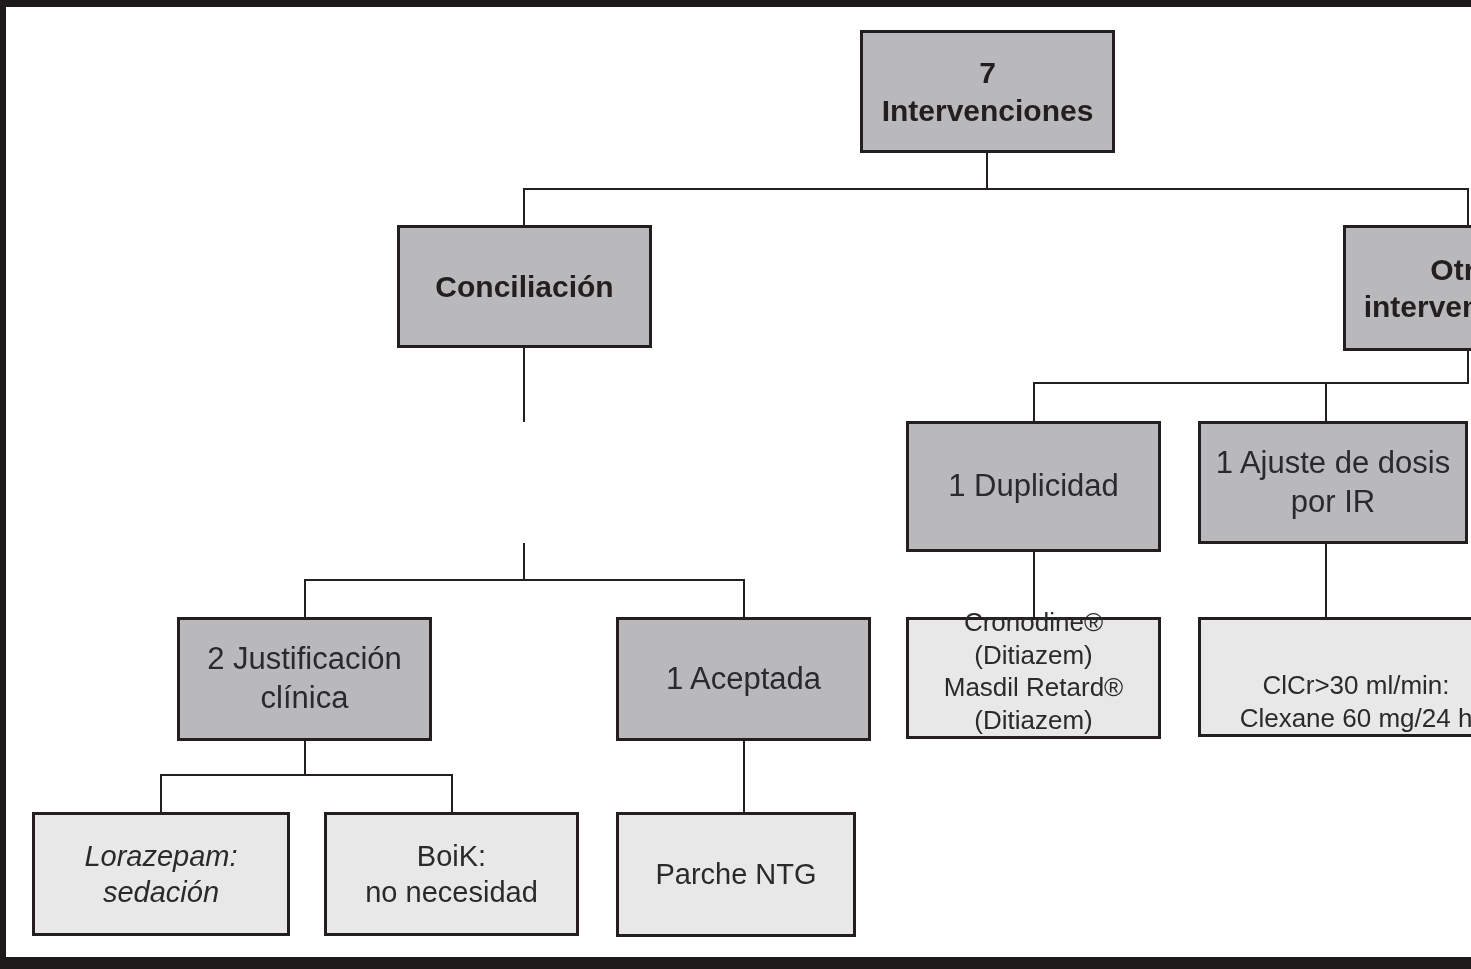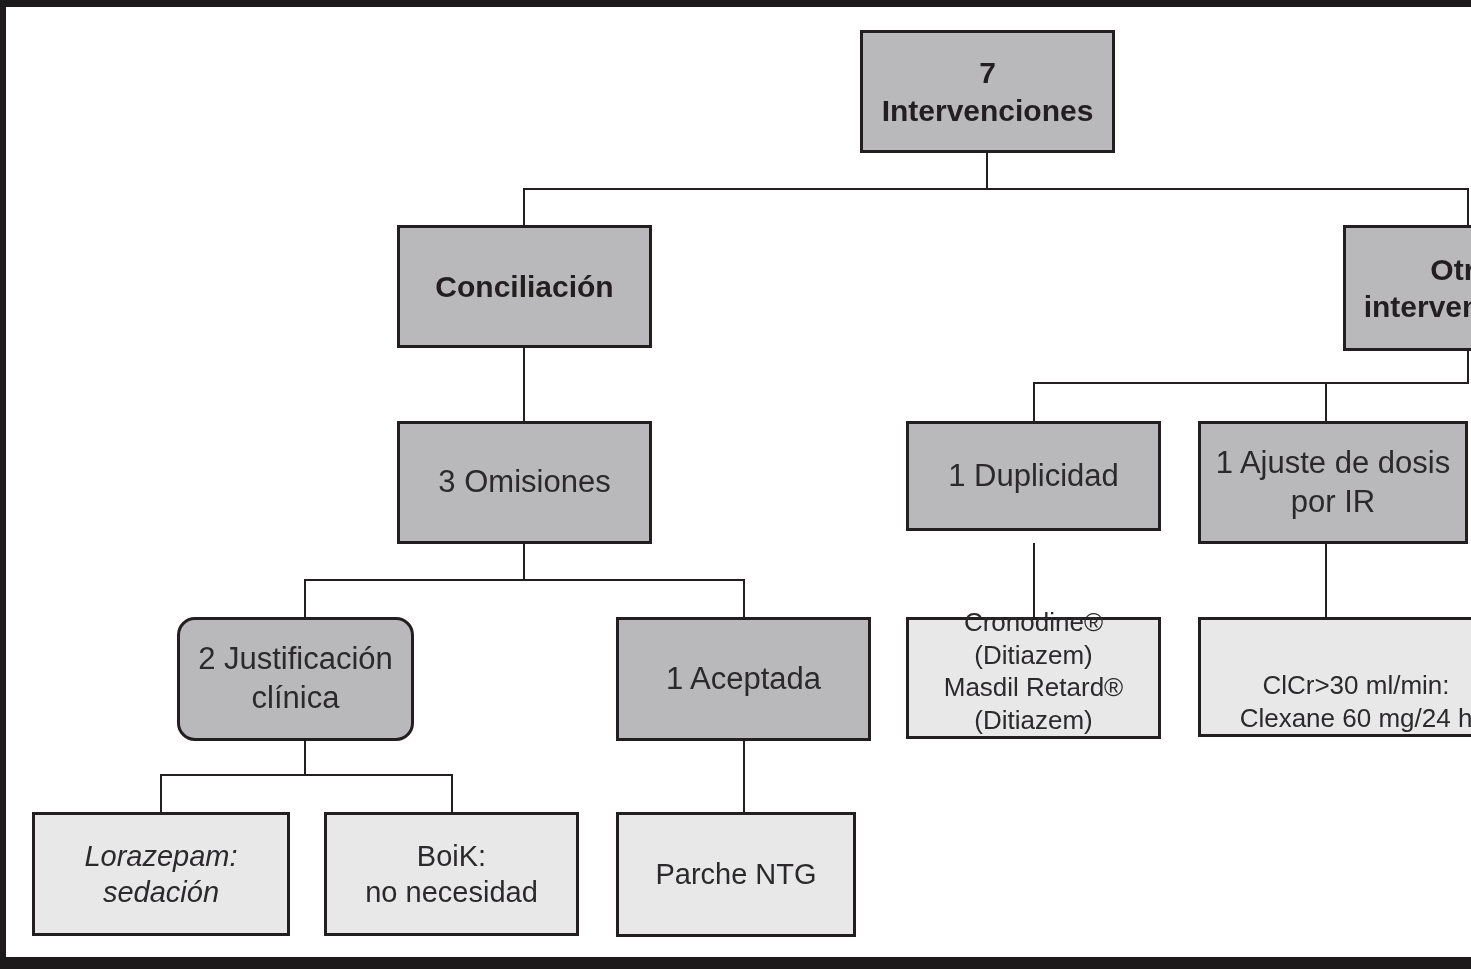--- a/index.html
+++ b/index.html
@@ -86,34 +86,31 @@
 
   <div class="node dark hdr" style="left:397px; top:225px; width:255px; height:123px;">
     <span class="node-label">Conciliación</span>
   </div>
 
   <div class="node dark hdr" style="left:1343px; top:225px; width:253px; height:126px;">
     <span class="node-label">Otras
 intervenciones</span>
   </div>
 
-  <div class="node dark lvl" style="left:397px; top:421px; width:255px; height:123px;">
-    <span class="node-label">3 Omisiones</span>
-  </div>
 
-  <div class="node dark lvl" style="left:906px; top:421px; width:255px; height:110px;">
+  <div class="node dark lvl" style="left:906px; top:421px; width:255px; height:131px;">
     <span class="node-label">1 Duplicidad</span>
   </div>
 
   <div class="node dark lvl" style="left:1198px; top:421px; width:270px; height:123px;">
     <span class="node-label">1 Ajuste de dosis
 por IR</span>
   </div>
 
-  <div class="node dark lvl" style="left:177px; top:617px; width:237px; height:124px;border-radius:18px;">
+  <div class="node dark lvl" style="left:177px; top:617px; width:255px; height:124px;">
     <span class="node-label">2 Justificación
 clínica</span>
   </div>
 
   <div class="node dark lvl" style="left:616px; top:617px; width:255px; height:124px;">
     <span class="node-label">1 Aceptada</span>
   </div>
 
   <div class="node light small" style="left:906px; top:617px; width:255px; height:122px;">
     <span class="node-label">Cronodine® (Ditiazem)

